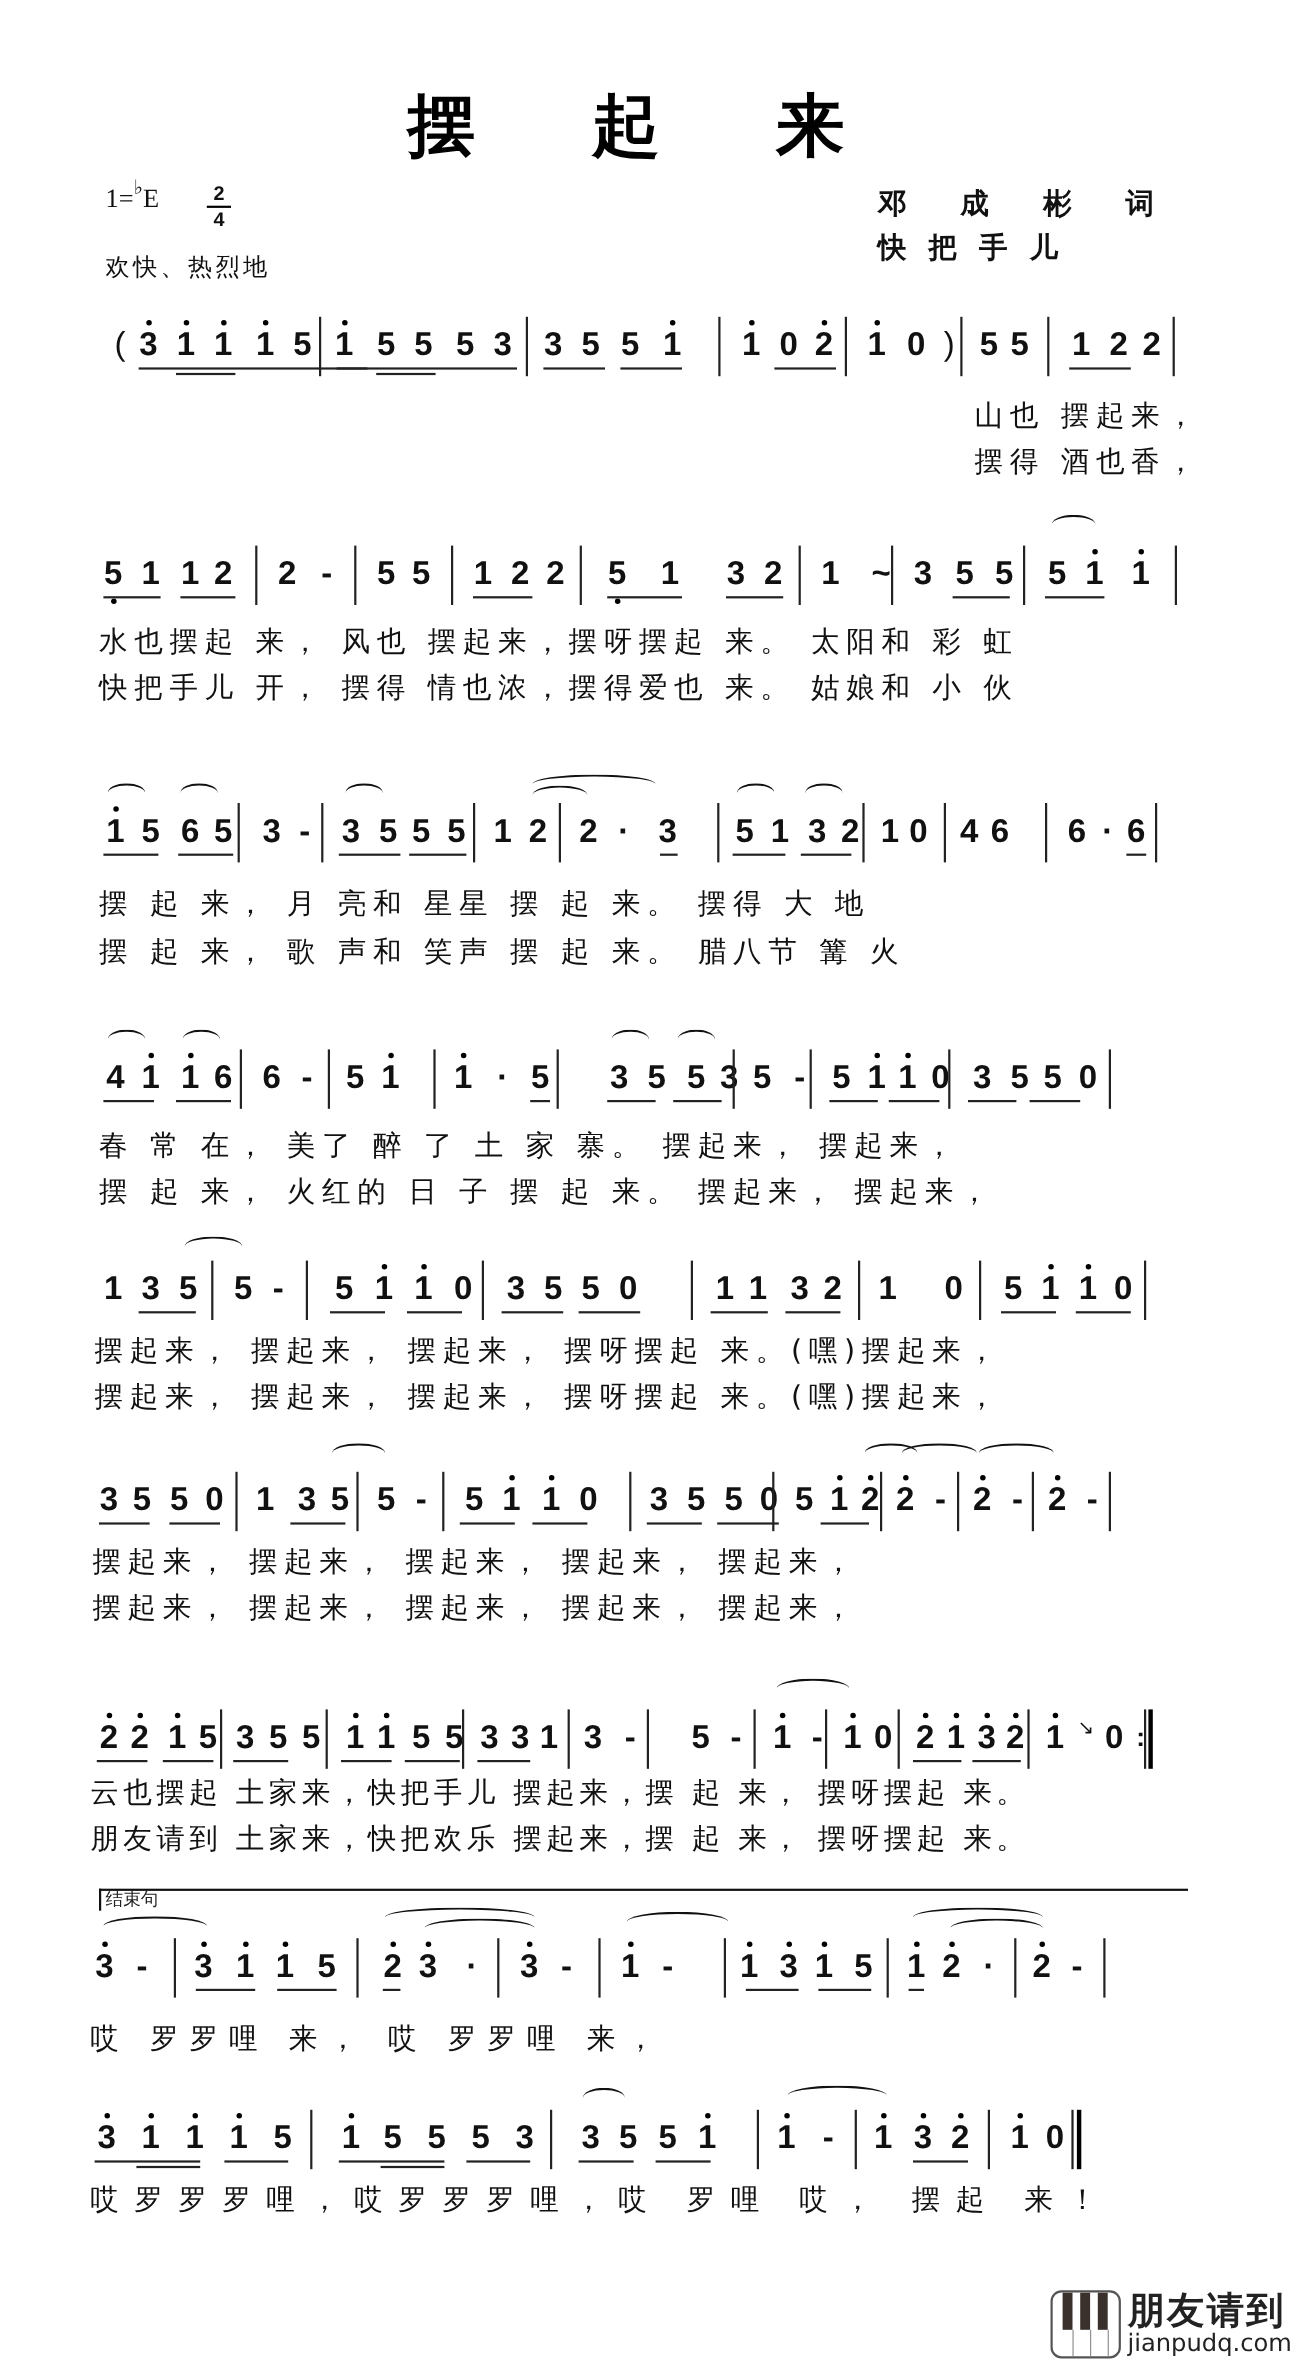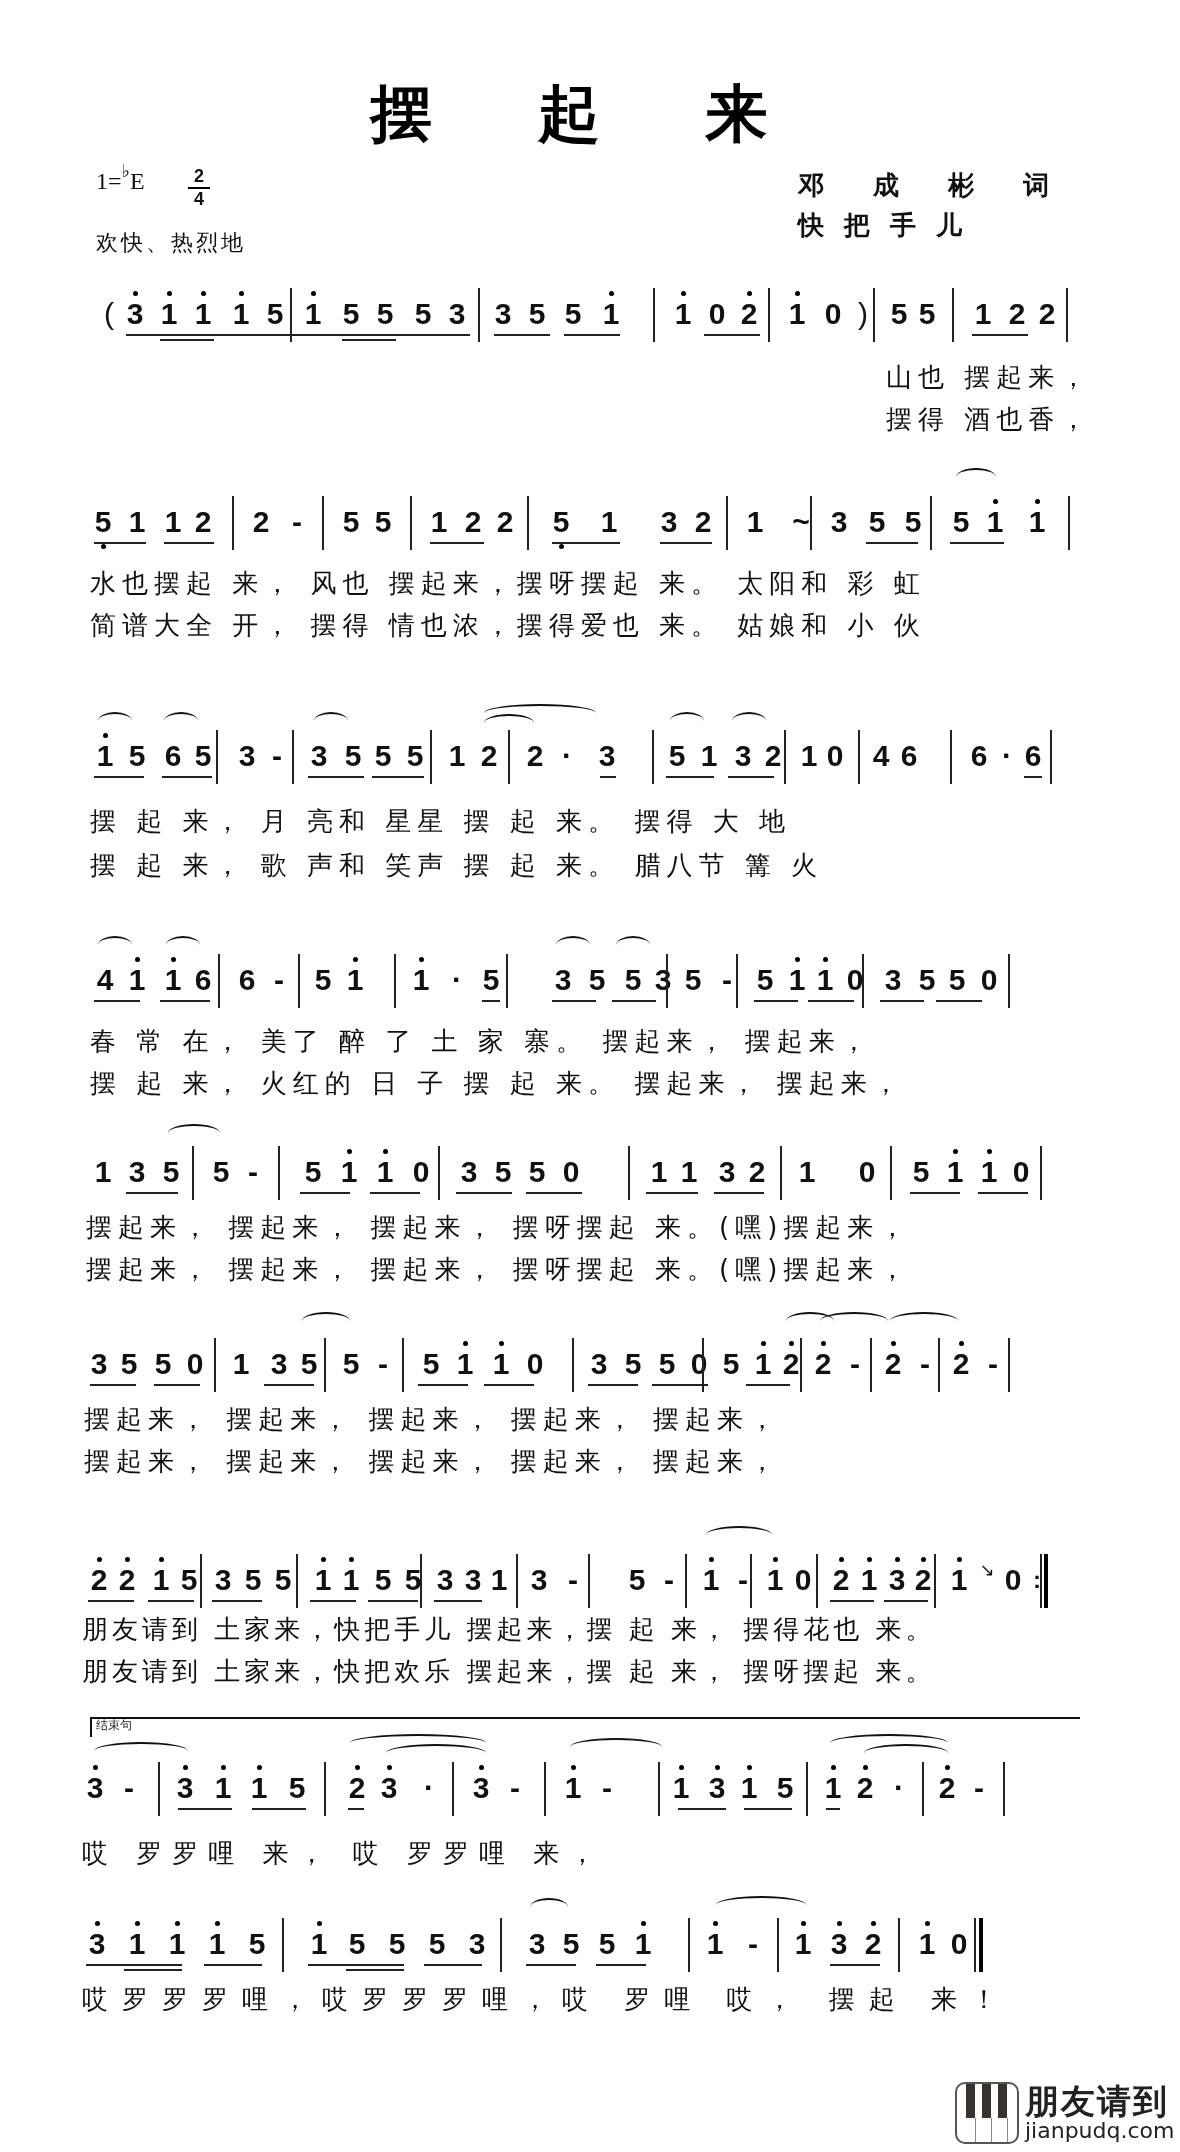--- a/index.html
+++ b/index.html
@@ -20,21 +20,21 @@
   .n .hi { position:absolute; left:11px; top:-5px; width:5px; height:5px; border-radius:50%; background:#000; }
   .n .lo { position:absolute; left:11px; top:40px; width:5px; height:5px; border-radius:50%; background:#000; }
   .bar { position:absolute; top:6px; width:1.5px; height:54px; background:#222; }
   .bar.fin { width:4px; background:#000; }
   .ul { position:absolute; height:1.5px; background:#222; top:52px; }
   .ul.d2 { top:57px; }
   .slur { position:absolute; border-top:2px solid #111; border-radius:50% 50% 0 0; height:16px; top:-16px; }
   .lyr { position:absolute; font-size:26px; letter-spacing:6px; white-space:pre; color:#111; }
   .brace { position:absolute; left:90px; top:1717px; width:990px; height:2px; background:#111; }
   .brace-l { position:absolute; left:90px; top:1717px; width:2px; height:20px; background:#111; }
-  .brace-lbl { position:absolute; left:96px; top:1717px; font-size:12px; color:#222; }
+  .brace-lbl { position:absolute; left:96px; top:1717px; font-size:16px; color:#222; }
 
   .logo { position:absolute; left:955px; top:2082px; display:flex; align-items:center; gap:6px; }
   .piano { width:60px; height:58px; border:2px solid #555; border-radius:10px; background:#fff; position:relative; overflow:hidden; }
   .piano .k { position:absolute; top:0; width:9px; height:34px; background:#3a302c; }
   .piano .w { position:absolute; top:34px; width:1px; height:24px; background:#888; }
   .brand { display:flex; flex-direction:column; }
   .brand .cn { font-size:34px; font-weight:bold; color:#222; letter-spacing:2px; line-height:36px; }
   .brand .en { font-size:22px; color:#222; line-height:24px; }
 </style>
 </head>
@@ -137,21 +137,21 @@
     <div class="ul" style="left:866px;width:52px"></div>
     <div class="bar" style="left:930px"></div>
     <div class="n" style="left:948px">5</div>
     <div class="n" style="left:982px">1<i class="hi"></i></div>
     <div class="slur" style="left:956px;width:40px;top:-22px"></div>
     <div class="n" style="left:1024px">1<i class="hi"></i></div>
     <div class="ul" style="left:950px;width:54px"></div>
     <div class="bar" style="left:1068px"></div>
   </div>
   <div class="lyr" style="left:90px;top:76px">水也摆起 来， 风也 摆起来，摆呀摆起 来。 太阳和 彩 虹</div>
-  <div class="lyr" style="left:90px;top:118px">简谱大全 开， 摆得 情也浓，摆得爱也 来。 姑娘和 小 伙</div>
+  <div class="lyr" style="left:90px;top:118px">快把手儿 开， 摆得 情也浓，摆得爱也 来。 姑娘和 小 伙</div>
 </div>
 
 <div class="sys" style="top:724px;">
   <div class="notes">
     <div class="n" style="left:92px">1<i class="hi"></i></div>
     <div class="n" style="left:124px">5</div>
     <div class="slur" style="left:98px;width:34px;top:-12px"></div>
     <div class="n" style="left:160px">6</div>
     <div class="n" style="left:190px">5</div>
     <div class="slur" style="left:164px;width:34px;top:-12px"></div>
@@ -404,21 +404,21 @@
     <div class="ul" style="left:830px;width:44px"></div>
     <div class="ul" style="left:884px;width:44px"></div>
     <div class="bar" style="left:934px"></div>
     <div class="n" style="left:946px">1<i class="hi"></i></div>
     <div class="n" style="left:974px;font-size:18px;top:4px;font-weight:normal">↘</div>
     <div class="n" style="left:1000px">0</div>
     <div class="n" style="left:1024px;font-size:24px">:</div>
     <div class="bar" style="left:1040px"></div>
     <div class="bar fin" style="left:1044px"></div>
   </div>
-  <div class="lyr" style="left:82px;top:64px;letter-spacing:4px">朋友请到 土家来，快把手儿 摆起来，摆 起 来， 摆得花也 来。</div>
+  <div class="lyr" style="left:82px;top:64px;letter-spacing:4px">云也摆起 土家来，快把手儿 摆起来，摆 起 来， 摆呀摆起 来。</div>
   <div class="lyr" style="left:82px;top:106px;letter-spacing:4px">朋友请到 土家来，快把欢乐 摆起来，摆 起 来， 摆呀摆起 来。</div>
 </div>
 
 <div class="brace"></div>
 <div class="brace-l"></div>
 <div class="brace-lbl">结束句</div>
 
 <div class="sys" style="top:1756px;">
   <div class="notes">
     <div class="n" style="left:82px">3<i class="hi"></i></div>

